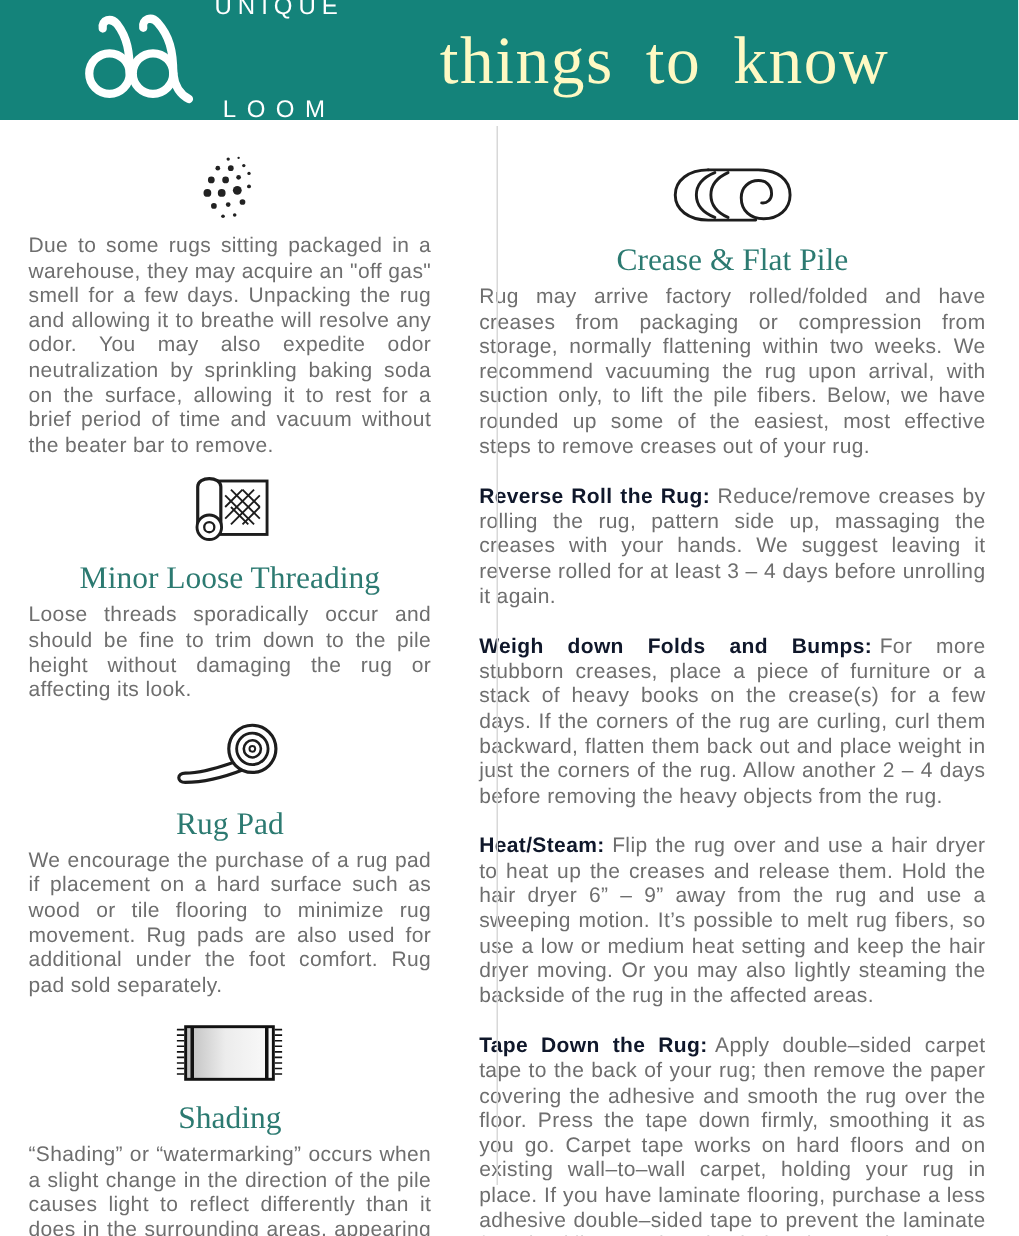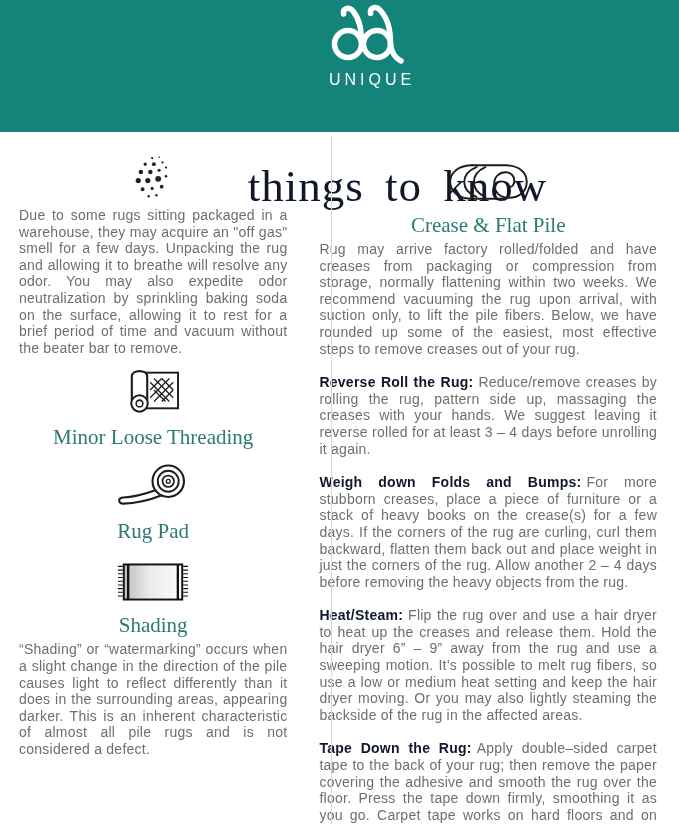--- a/index.html
+++ b/index.html
@@ -2,41 +2,40 @@
 <html><head>
 <meta charset="utf-8">
 <style>
   * { box-sizing: border-box; margin: 0; padding: 0; }
   html, body { background: #ffffff; }
   body { width: 679px; font-family: "Liberation Sans", sans-serif; }
   .page { width: 679px; height: 824px; background: #fff; overflow: hidden; }
 
   
   .header {
-    height: 132px;
+    height: 80px;
     background: #14837a;
     display: flex;
     align-items: center;
     padding-left: 52px;
-    flex-direction: column;
   }
   .logo { flex: 0 0 auto; }
   .brand {
     color: #fff;
     margin-left: 13px;
     font-size: 16px;
     line-height: 1.3;
     letter-spacing: 4px;
     font-weight: 400;
   }
   .brand .line2 { text-align: center; letter-spacing: 7px; margin-top: 48px; }
   .header-title {
     font-family: "Liberation Serif", serif;
     font-weight: 500;
-    color: #0f172a;
+    color: #fef9c3;
     font-size: 45px;
     margin-left: 64px;
     letter-spacing: 1px;
     word-spacing: 9px;
     white-space: nowrap;
   }
 
   
   .content { display: flex; position: relative; padding-top: 12px; height: 720px; }
   .divider {
@@ -135,31 +134,33 @@
             <path d="M33,15 L53,35 M29,19 L49,39 M33,27 L45,39 M41,15 L53,27"></path>
             <path d="M29,35 L49,15 M33,39 L53,19 M29,27 L41,15 M41,39 L53,27"></path>
           </g>
           <path d="M10,42 L10,13 C10,5.5 26,5.5 26,13 L26,42 Z" fill="#ffffff"></path>
           <path d="M10,42 L10,13 C10,5.5 26,5.5 26,13 L26,42" class="stroked"></path>
           <circle cx="18" cy="41" r="8.5" fill="#ffffff" stroke="#1d1d1d" stroke-width="2"></circle>
           <circle cx="18" cy="41" r="3.5" fill="none" stroke="#1d1d1d" stroke-width="1.6"></circle>
         </svg>
       </div>
       <h2 class="section-title">Minor Loose Threading</h2>
+      <p class="body-text">Loose threads sporadically occur and should be fine to trim down to the pile height without damaging the rug or affecting its look.</p>
 
       <div class="icon-wrap">
         <svg width="80" height="48" viewBox="0 0 84 50">
           <path d="M46,29 C32,34 18,37 11,37 C5,37 5,43.5 11,43.5 C22,43.5 38,40 52,34.5" fill="#ffffff" class="stroked"></path>
           <circle cx="58" cy="20" r="16.5" fill="#ffffff" stroke="#1d1d1d" stroke-width="2.2"></circle>
           <circle cx="58" cy="20" r="11" fill="none" stroke="#1d1d1d" stroke-width="2"></circle>
           <circle cx="58" cy="20" r="6" fill="none" stroke="#1d1d1d" stroke-width="1.8"></circle>
           <circle cx="58" cy="20" r="2" fill="none" stroke="#1d1d1d" stroke-width="1.4"></circle>
         </svg>
       </div>
       <h2 class="section-title">Rug Pad</h2>
+      <p class="body-text">We encourage the purchase of a rug pad if placement on a hard surface such as wood or tile flooring to minimize rug movement. Rug pads are also used for additional under the foot comfort. Rug pad sold separately.</p>
 
       <div class="icon-wrap">
         <svg width="76" height="44" viewBox="0 0 78 42">
           <defs>
             <linearGradient id="shadeGrad" x1="0" y1="0" x2="1" y2="0">
               <stop offset="0" stop-color="#bdbdbd"></stop>
               <stop offset="0.45" stop-color="#ececec"></stop>
               <stop offset="1" stop-color="#fbfbfb"></stop>
             </linearGradient>
           </defs>

